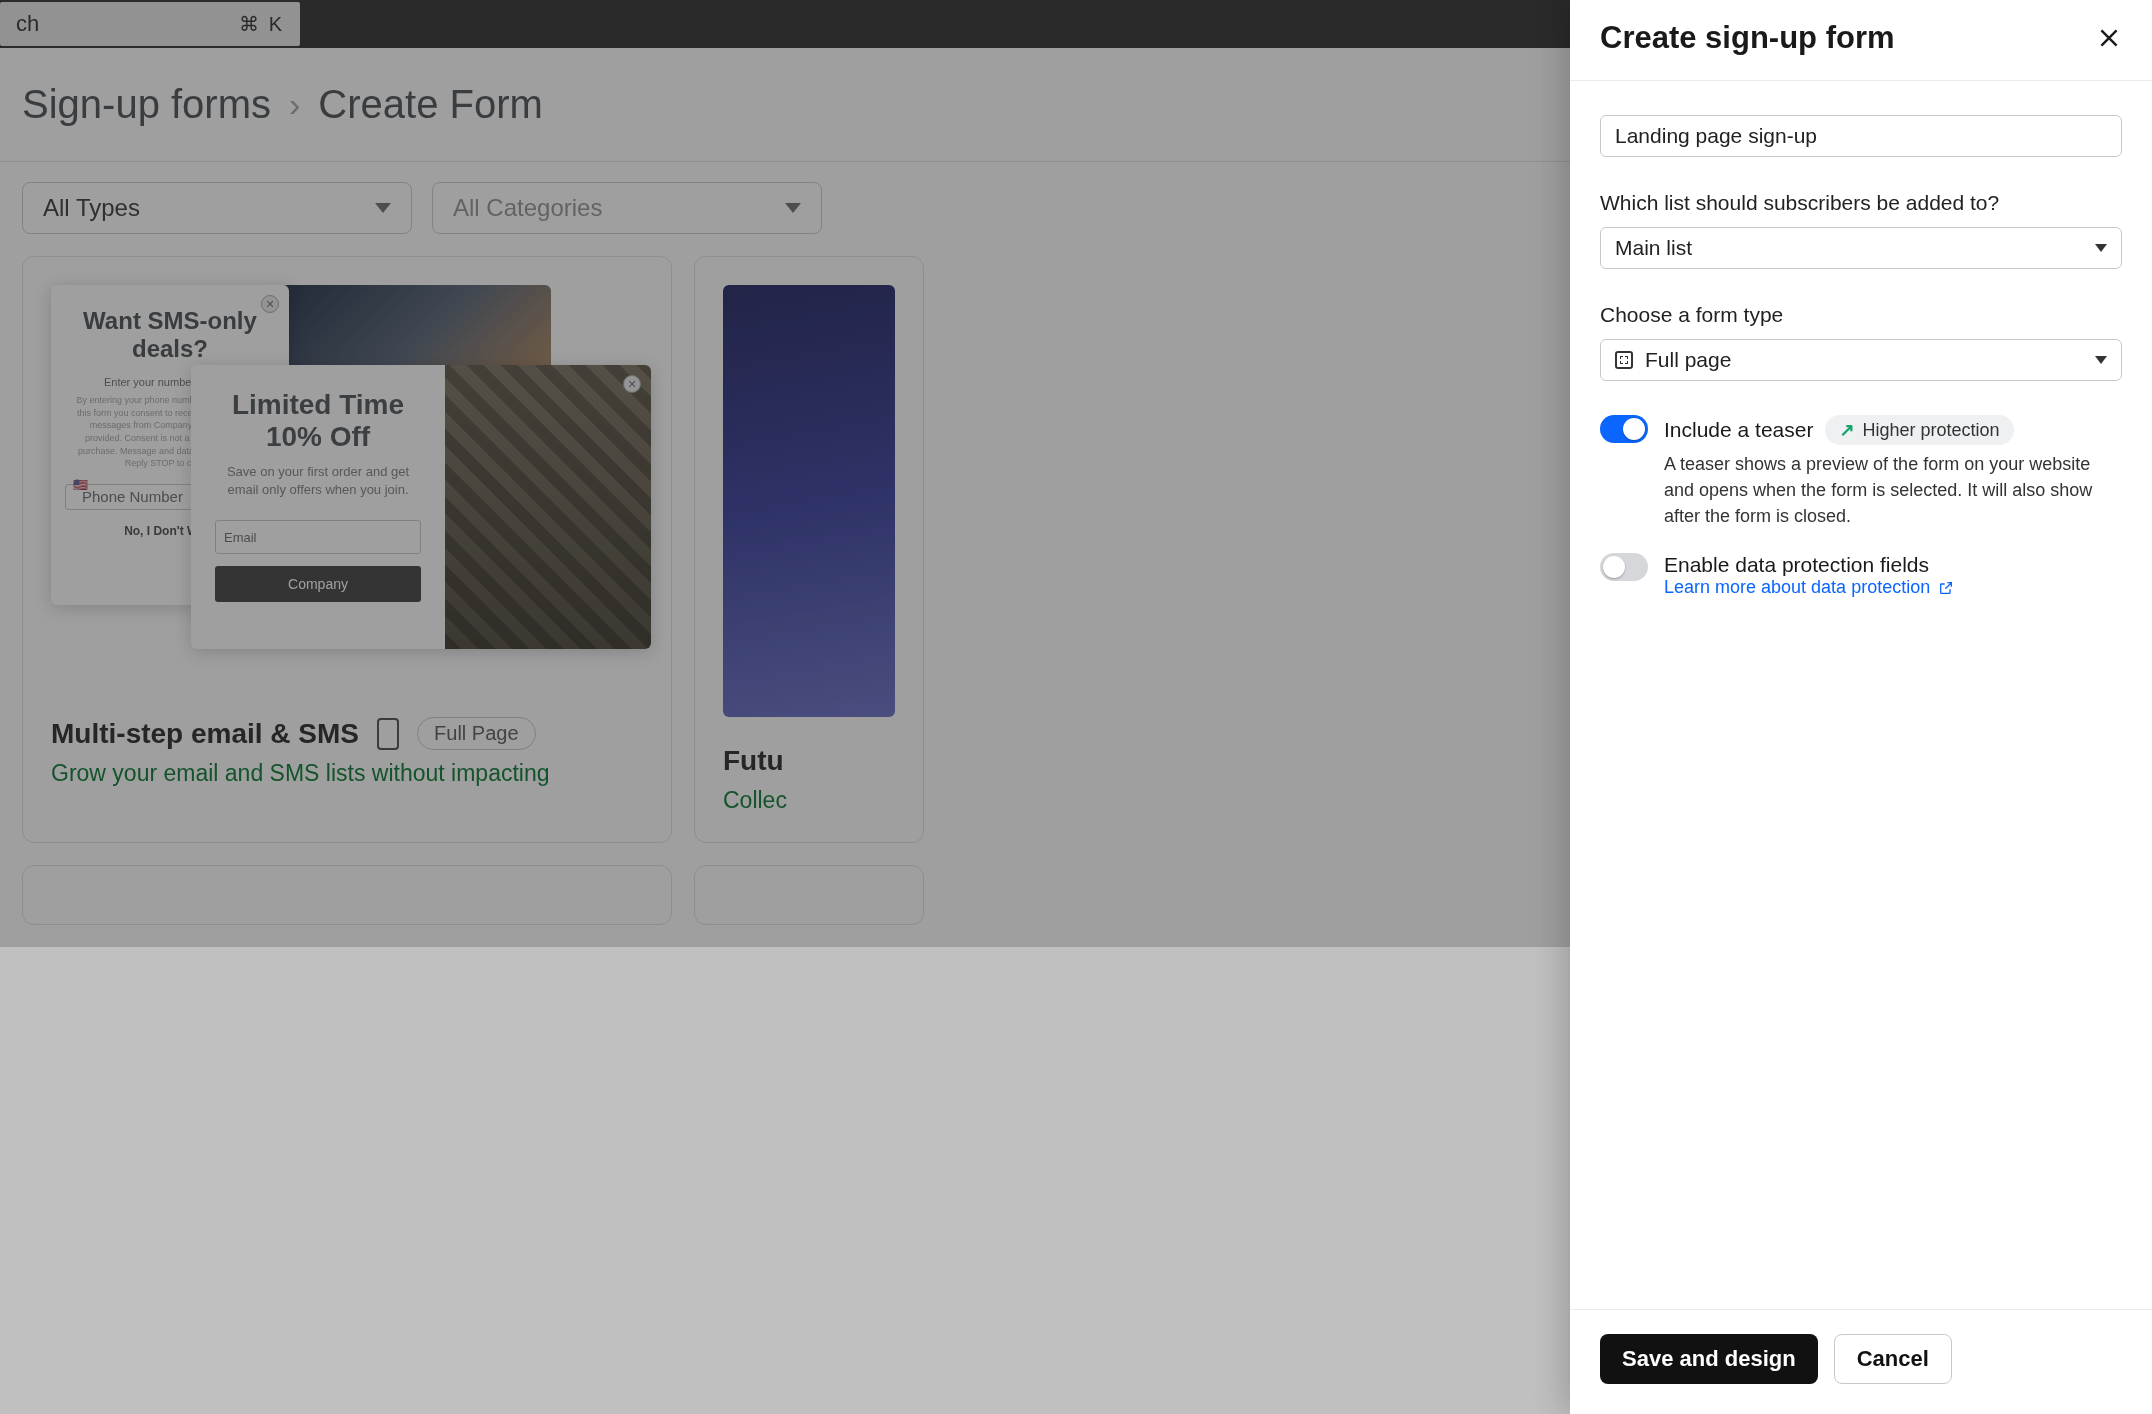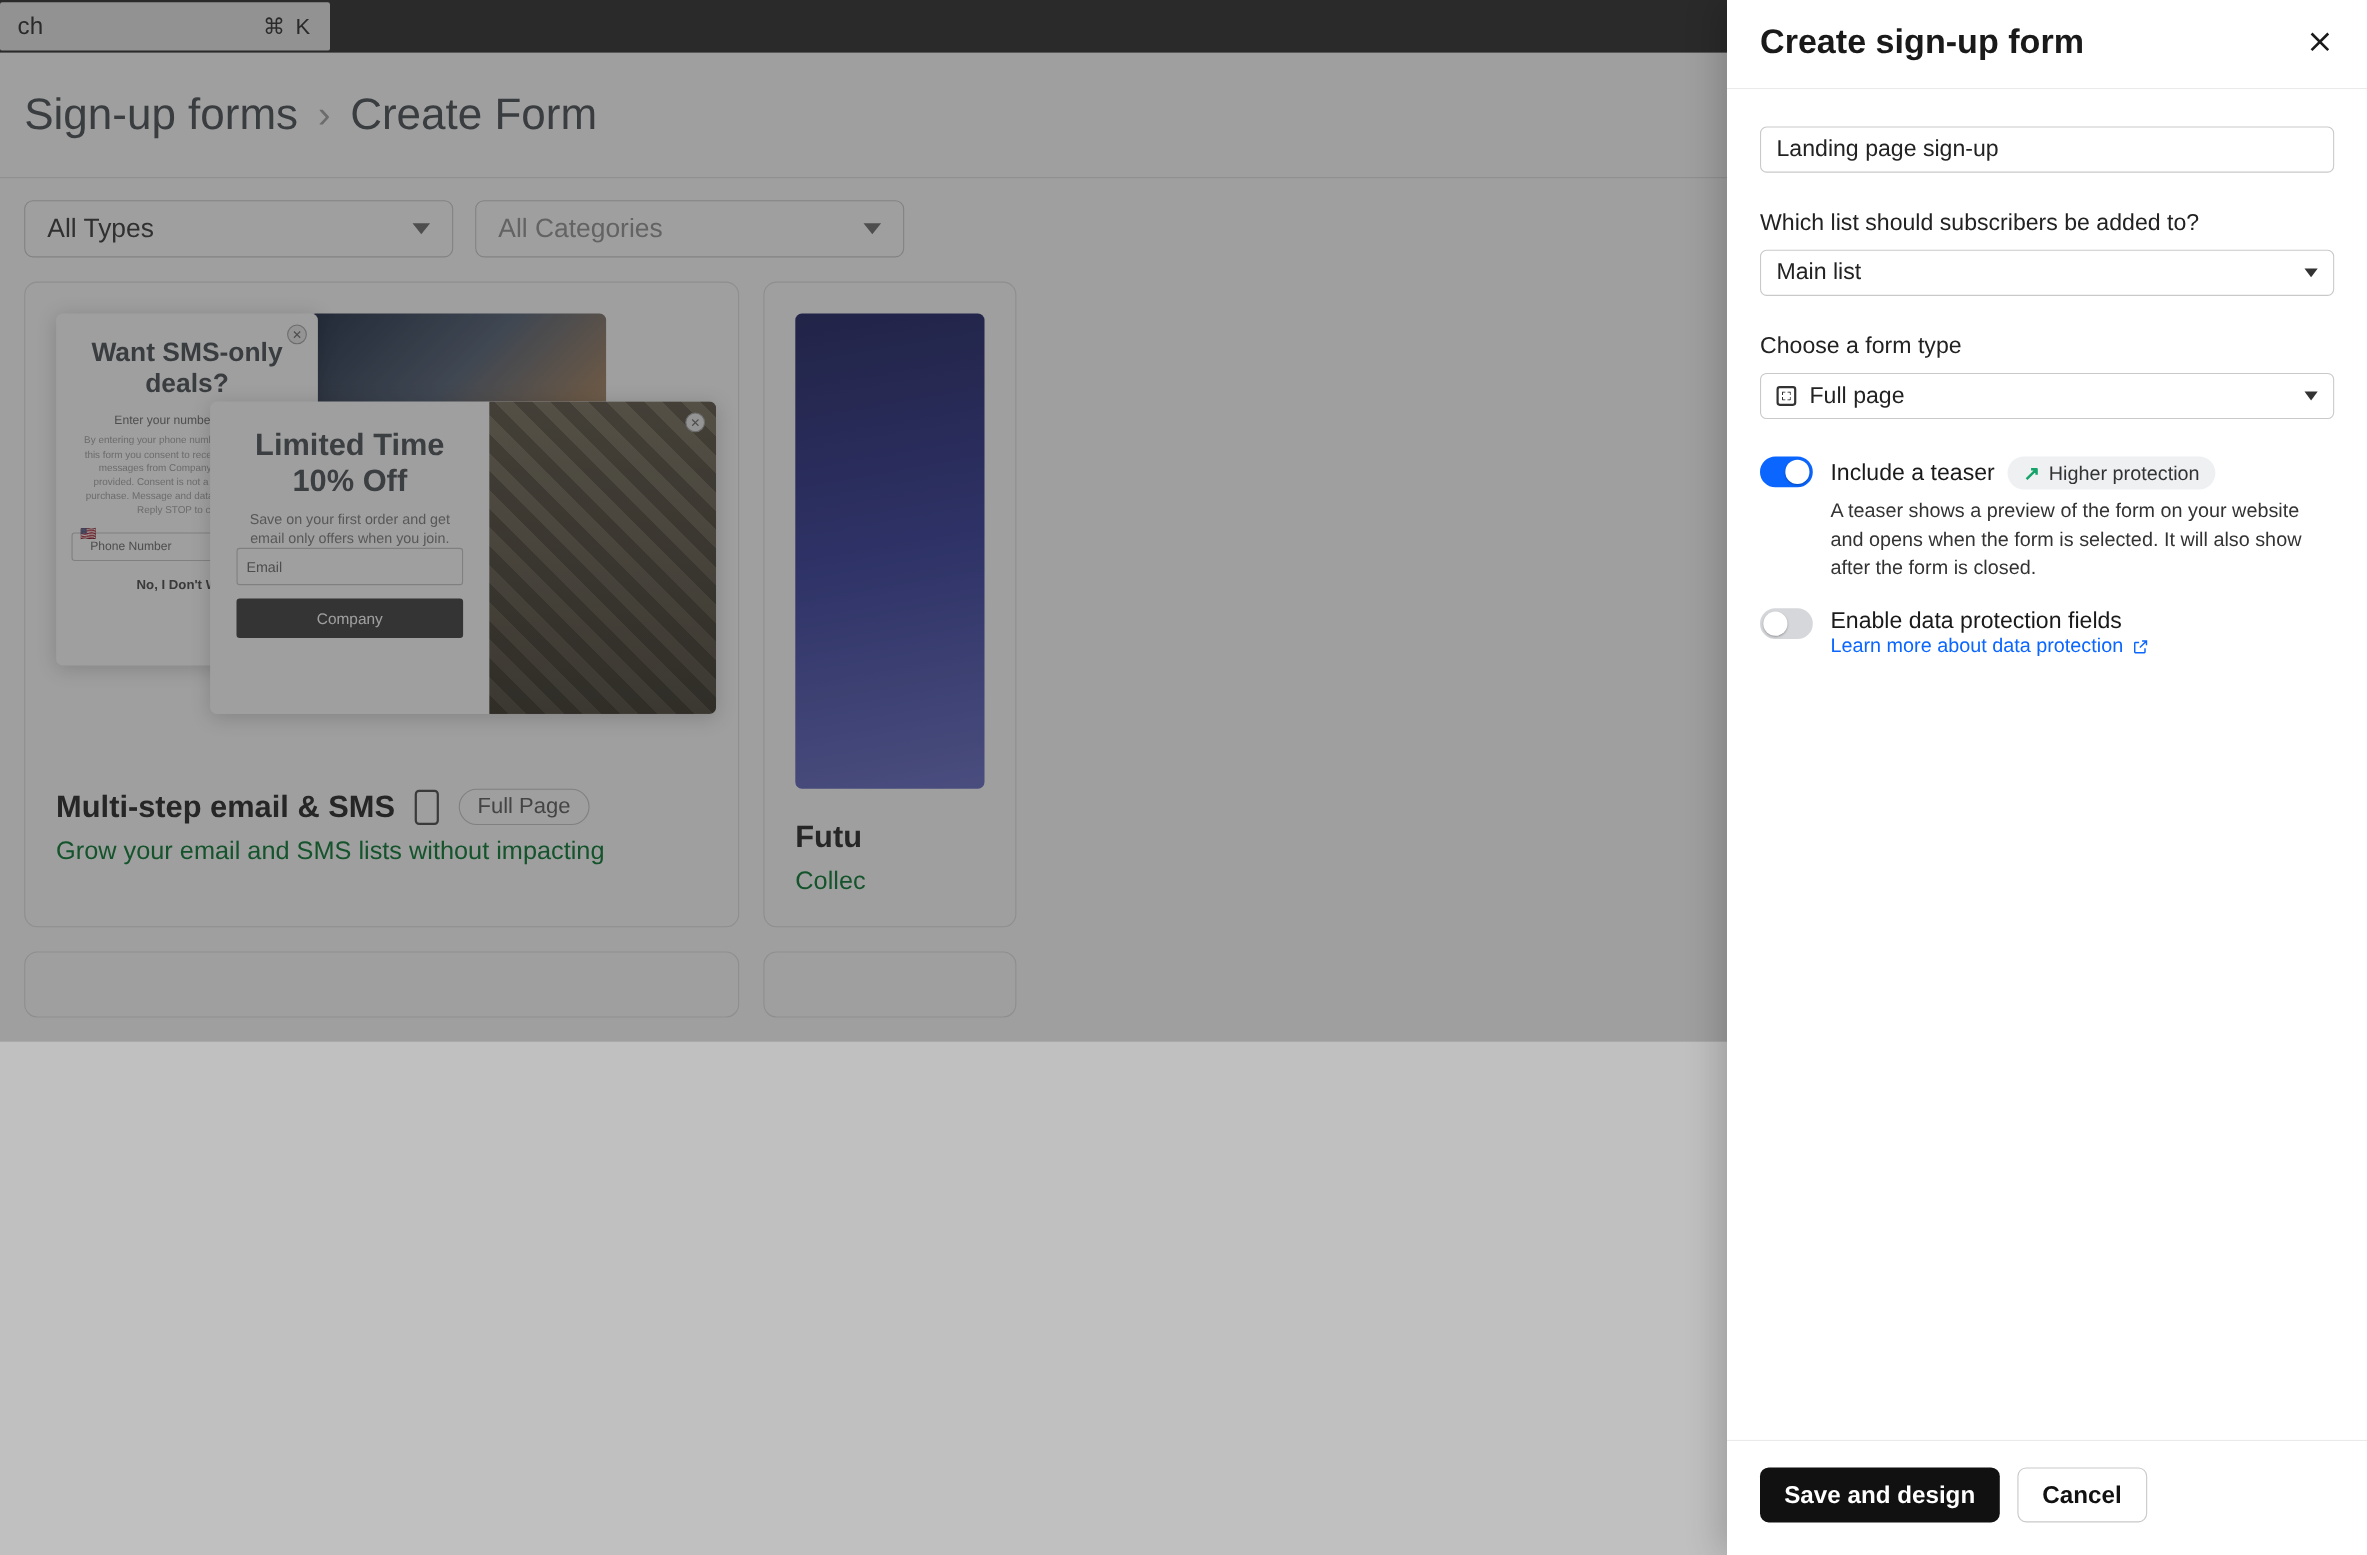--- a/index.html
+++ b/index.html
@@ -43,29 +43,29 @@
   .bg-card.first { width:650px; }
   .bg-card.second { flex:0 0 230px; }
   .bg-card .preview { position:relative; height:404px; }
   .preview-pane {
     position:absolute; background:#fff; border-radius:6px; box-shadow:0 3px 18px rgba(0,0,0,0.18);
   }
   .pane-a { left:0; top:0; width:238px; height:320px; text-align:center; padding:22px 14px;}
   .pane-a h3 { font-size:24px; font-weight:800; color:#555a5f; line-height:1.15;}
   .pane-a .tiny { font-size:11px; color:#777; margin-top:14px;}
   .pane-a .micro { font-size:9px; color:#aaa; line-height:1.4; margin-top:6px; padding:0 6px;}
-  .pane-a input { width:100%; height:26px; border:1px solid #ccc; border-radius:3px; margin-top:14px; font-size:11px; padding:0 6px 0 16px;}
+  .pane-a input { width:100%; height:26px; border:1px solid #ccc; border-radius:3px; margin-top:14px; font-size:15px; padding:0 6px 0 16px;}
   .flag { position:absolute; font-size:12px; }
   .pane-a .opt { font-size:12px; color:#555; margin-top:14px; font-weight:600;}
 
   .pane-b { left:140px; top:80px; width:460px; height:284px; display:flex; overflow:hidden;}
   .pane-b .l { flex:1; padding:24px; text-align:center;}
   .pane-b .l h3 { font-size:28px; font-weight:800; color:#595e63;}
   .pane-b .l p { font-size:13px; color:#888; margin-top:10px; line-height:1.35;}
-  .pane-b .l input { width:100%; height:32px; border:1px solid #ccc; border-radius:3px; font-size:13px; padding:16px 8px;}
+  .pane-b .l input { width:100%; height:32px; border:1px solid #ccc; border-radius:3px; margin-top:22px; font-size:13px; padding:16px 8px;}
   .pane-b .l button { width:100%; height:36px; background:#4b4b4b; color:#fff; border:none; border-radius:3px; margin-top:12px; font-size:14px;}
   .pane-b .r { flex:1; background:
      repeating-linear-gradient(45deg,#8d8370,#8d8370 12px,#b4a992 12px,#b4a992 24px),
      linear-gradient(#5c5c5c,#3e3e3e);
      background-blend-mode:overlay;
      position:relative;
   }
   .pane-b .close-dot, .pane-a .close-dot { position:absolute; right:10px; top:10px; width:18px; height:18px; border-radius:50%; border:1px solid #aaa; background:#eee; font-size:11px; display:flex; align-items:center; justify-content:center; color:#777;}
   .prev-img { position:absolute; left:230px; top:0; width:270px; height:200px;
     background:linear-gradient(135deg,#2d3a52 0%, #5e6b7e 40%, #a4876a 70%, #c8b89a 100%);

